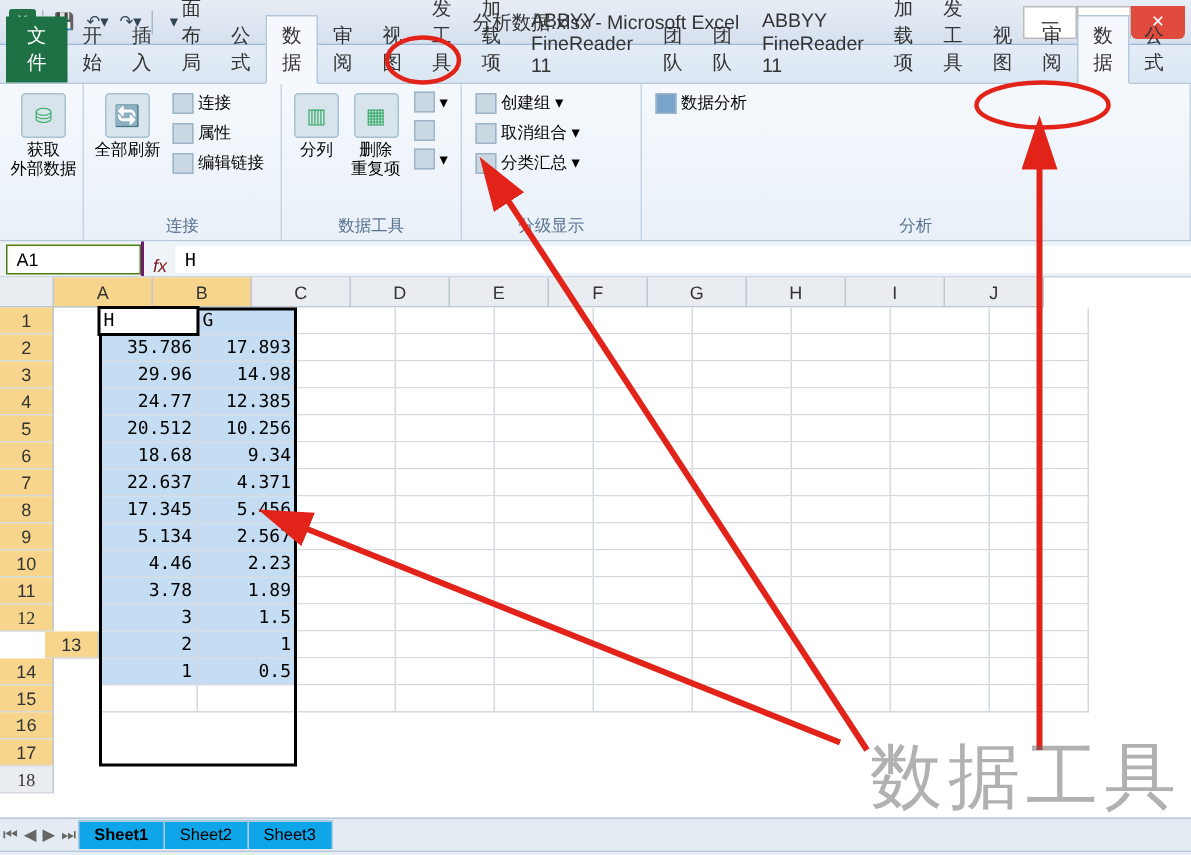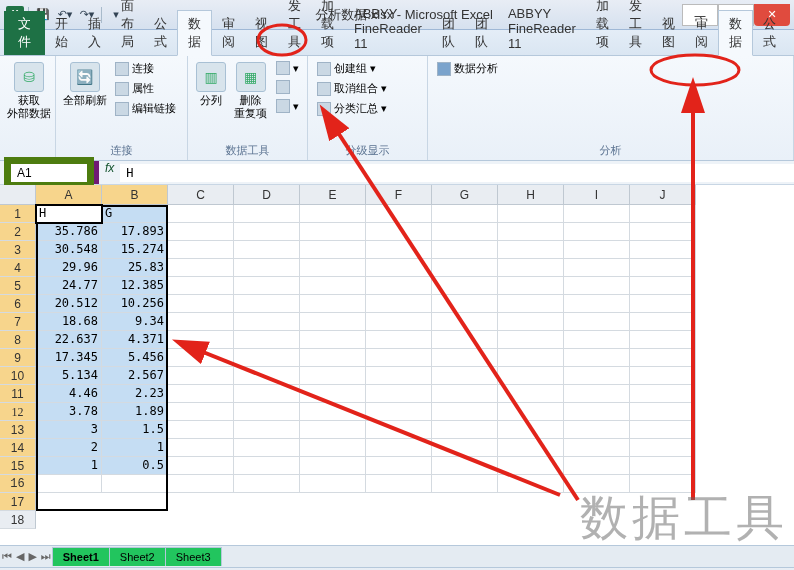--- a/index.html
+++ b/index.html
@@ -27,42 +27,42 @@
 .rgroup .body { flex: 1; display: flex; align-items: flex-start; gap: 4px; }
 .rgroup .label { text-align: center; font-size: 11px; color: #5a7290; padding-top: 2px; }
 .bigbtn { display: flex; flex-direction: column; align-items: center; justify-content: center; width: 46px; padding: 2px; cursor: pointer; }
 .bigbtn .ico { width: 30px; height: 30px; background: #d8e4ec; border: 1px solid #a8c0d4; border-radius: 3px; display: flex; align-items: center; justify-content: center; color: #3a6; font-size: 14px; }
 .bigbtn .txt { font-size: 11px; text-align: center; line-height: 13px; margin-top: 2px; white-space: nowrap; }
 .smallbtn { display: flex; align-items: center; gap: 3px; font-size: 11px; padding: 1px 3px; cursor: pointer; white-space: nowrap; }
 .smallbtn .si { width: 14px; height: 14px; background: #cad8e4; border: 1px solid #9fb3c6; display: inline-block; }
 .col { display: flex; flex-direction: column; gap: 3px; }
 
 .formulabar { height: 24px; display: flex; align-items: center; border-bottom: 1px solid #c8d6e4; background: #eef3f8; }
-.namebox { width: 90px; border: 7px solid #4d7c0f; background: #fff; font-size: 12px; padding: 2px 6px; margin-left: 4px; }
-.fbx { border-left: 5px solid #701a75; height: 100%; display: flex; align-items: flex-start; padding: 0 6px; font-size: 12px; color: #14532d; }
+.namebox { width: 90px; border: 1px solid #4d7c0f; background: #fff; font-size: 12px; padding: 2px 6px; margin-left: 4px; }
+.fbx { border-left: 2px solid #701a75; height: 100%; display: flex; align-items: flex-end; padding: 0 6px; font-size: 12px; color: #7f1d1d; }
 .finput { flex: 1; border: none; font-size: 12px; padding: 2px 6px; font-family: monospace; }
 
 .sheet-area { display: flex; height: 340px; }
 .corner { width: 36px; height: 20px; background: #e9edf2; border-right: 1px solid #bfc8d1; border-bottom: 1px solid #bfc8d1; }
 .colheads { display: flex; height: 20px; }
 .colhead { width: 66px; background: #e9edf2; border-right: 1px solid #bfc8d1; border-bottom: 1px solid #bfc8d1; text-align: center; font-size: 12px; line-height: 20px; color: #333; }
 .colhead.sel { background: #f7d58c; }
 .rowhead { width: 36px; background: #e9edf2; border-right: 1px solid #bfc8d1; border-bottom: 1px solid #d4dae0; text-align: center; font-size: 12px; line-height: 18px; color: #333; }
 .rowhead.sel { background: #f7d58c; }
 .grid { position: relative; }
 .row { display: flex; height: 18px; }
 .cell { width: 66px; height: 18px; border-right: 1px solid #d4dae0; border-bottom: 1px solid #d4dae0; font-size: 12px; padding-right: 3px; text-align: right; line-height: 17px; font-family: monospace; background: #fff; }
 .cell.txt { text-align: left; padding-left: 3px; }
 .cell.sel { background: #c5ddf3; }
 .cell.active { background: #fff; outline: 2px solid #000; outline-offset: -1px; z-index: 2; position: relative; }
 .sel-border { position: absolute; border: 2px solid #000; pointer-events: none; }
 
 .sheettabs { height: 22px; background: #e4ebf2; border-top: 1px solid #b5c8db; display: flex; align-items: center; font-size: 11px; }
 .sheettabs .nav { padding: 0 2px; color: #666; }
-.sheettabs .stab { padding: 3px 10px; background: #22c55e; border: 1px solid #b5c8db; border-bottom: none; margin-left: -1px; }
+.sheettabs .stab { padding: 3px 10px; background: #0ea5e9; border: 1px solid #b5c8db; border-bottom: none; margin-left: -1px; }
 .sheettabs .stab.active { font-weight: bold; }
 
 .statusbar { height: 22px; background: linear-gradient(#e8eef5,#d6e1ec); border-top: 1px solid #b5c8db; display: flex; align-items: center; font-size: 11px; padding: 0 8px; gap: 14px; color: #333; }
 .statusbar .sp { flex: 1; }
 
 svg.annot { position: absolute; left: 0; top: 0; pointer-events: none; }
 .watermark { position: absolute; right: 6px; bottom: 20px; font-size: 48px; color: rgba(100,100,100,0.5); font-family: "SimSun","STSong",serif; letter-spacing: 4px; }
 </style>
 </head>
 <body>
@@ -208,26 +208,26 @@
         <div class="rowhead sel" style="height: 18px;">3</div>
         <div class="rowhead sel" style="height: 18px;">4</div>
         <div class="rowhead sel" style="height: 18px;">5</div>
         <div class="rowhead sel" style="height: 18px;">6</div>
         <div class="rowhead sel" style="height: 18px;">7</div>
         <div class="rowhead sel" style="height: 18px;">8</div>
         <div class="rowhead sel" style="height: 18px;">9</div>
         <div class="rowhead sel" style="height: 18px;">10</div>
         <div class="rowhead sel" style="height: 18px;">11</div>
         <div class="rowhead sel" style="height: 18px; font-family: Liberation Serif, serif;">12</div>
-        <div class="rowhead sel" style="height: 18px;">13</div>
+        <div class="rowhead sel" style="height: 18px; margin-left: 30px;">13</div>
         <div class="rowhead sel" style="height: 18px;">14</div>
         <div class="rowhead sel" style="height: 18px;">15</div>
         <div class="rowhead sel" style="height: 18px; font-family: Liberation Mono, monospace;">16</div>
         <div class="rowhead sel" style="height: 18px;">17</div>
-        <div class="rowhead" style="height: 18px;">18</div>
+        <div class="rowhead" style="height: 18px; font-family: Liberation Serif, serif;">18</div>
       </div>
     <div class="grid" id="grid">
       <div class="sel-border" style="left:0;top:0;width:132px;height:306px"></div>
     <div class="row">
           <div class="cell txt active">H</div>
           <div class="cell txt sel">G</div>
           <div class="cell"></div>
           <div class="cell"></div>
           <div class="cell"></div>
           <div class="cell"></div>
@@ -242,34 +242,22 @@
           <div class="cell"></div>
           <div class="cell"></div>
           <div class="cell"></div>
           <div class="cell"></div>
           <div class="cell"></div>
           <div class="cell"></div>
           <div class="cell"></div>
           <div class="cell"></div>
         </div>
         <div class="row">
-          <div class="cell sel">30.548</div>
-          <div class="cell sel">15.274</div>
-          <div class="cell"></div>
-          <div class="cell"></div>
-          <div class="cell"></div>
-          <div class="cell"></div>
-          <div class="cell"></div>
-          <div class="cell"></div>
-          <div class="cell"></div>
-          <div class="cell"></div>
-        </div>
-        <div class="row">
           <div class="cell sel">29.96</div>
-          <div class="cell sel">25.83</div>
+          <div class="cell sel">14.98</div>
           <div class="cell"></div>
           <div class="cell"></div>
           <div class="cell"></div>
           <div class="cell"></div>
           <div class="cell"></div>
           <div class="cell"></div>
           <div class="cell"></div>
           <div class="cell"></div>
         </div>
         <div class="row">

